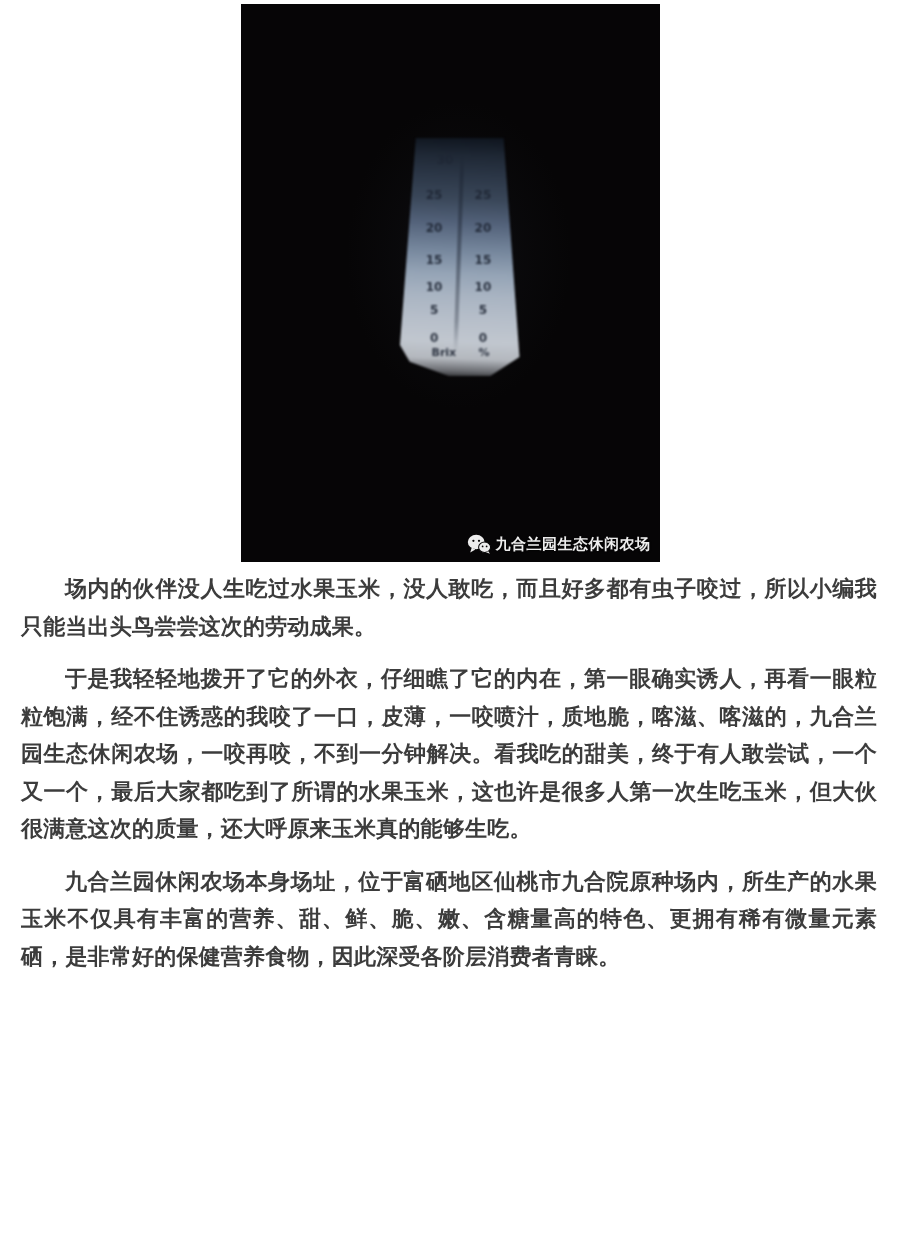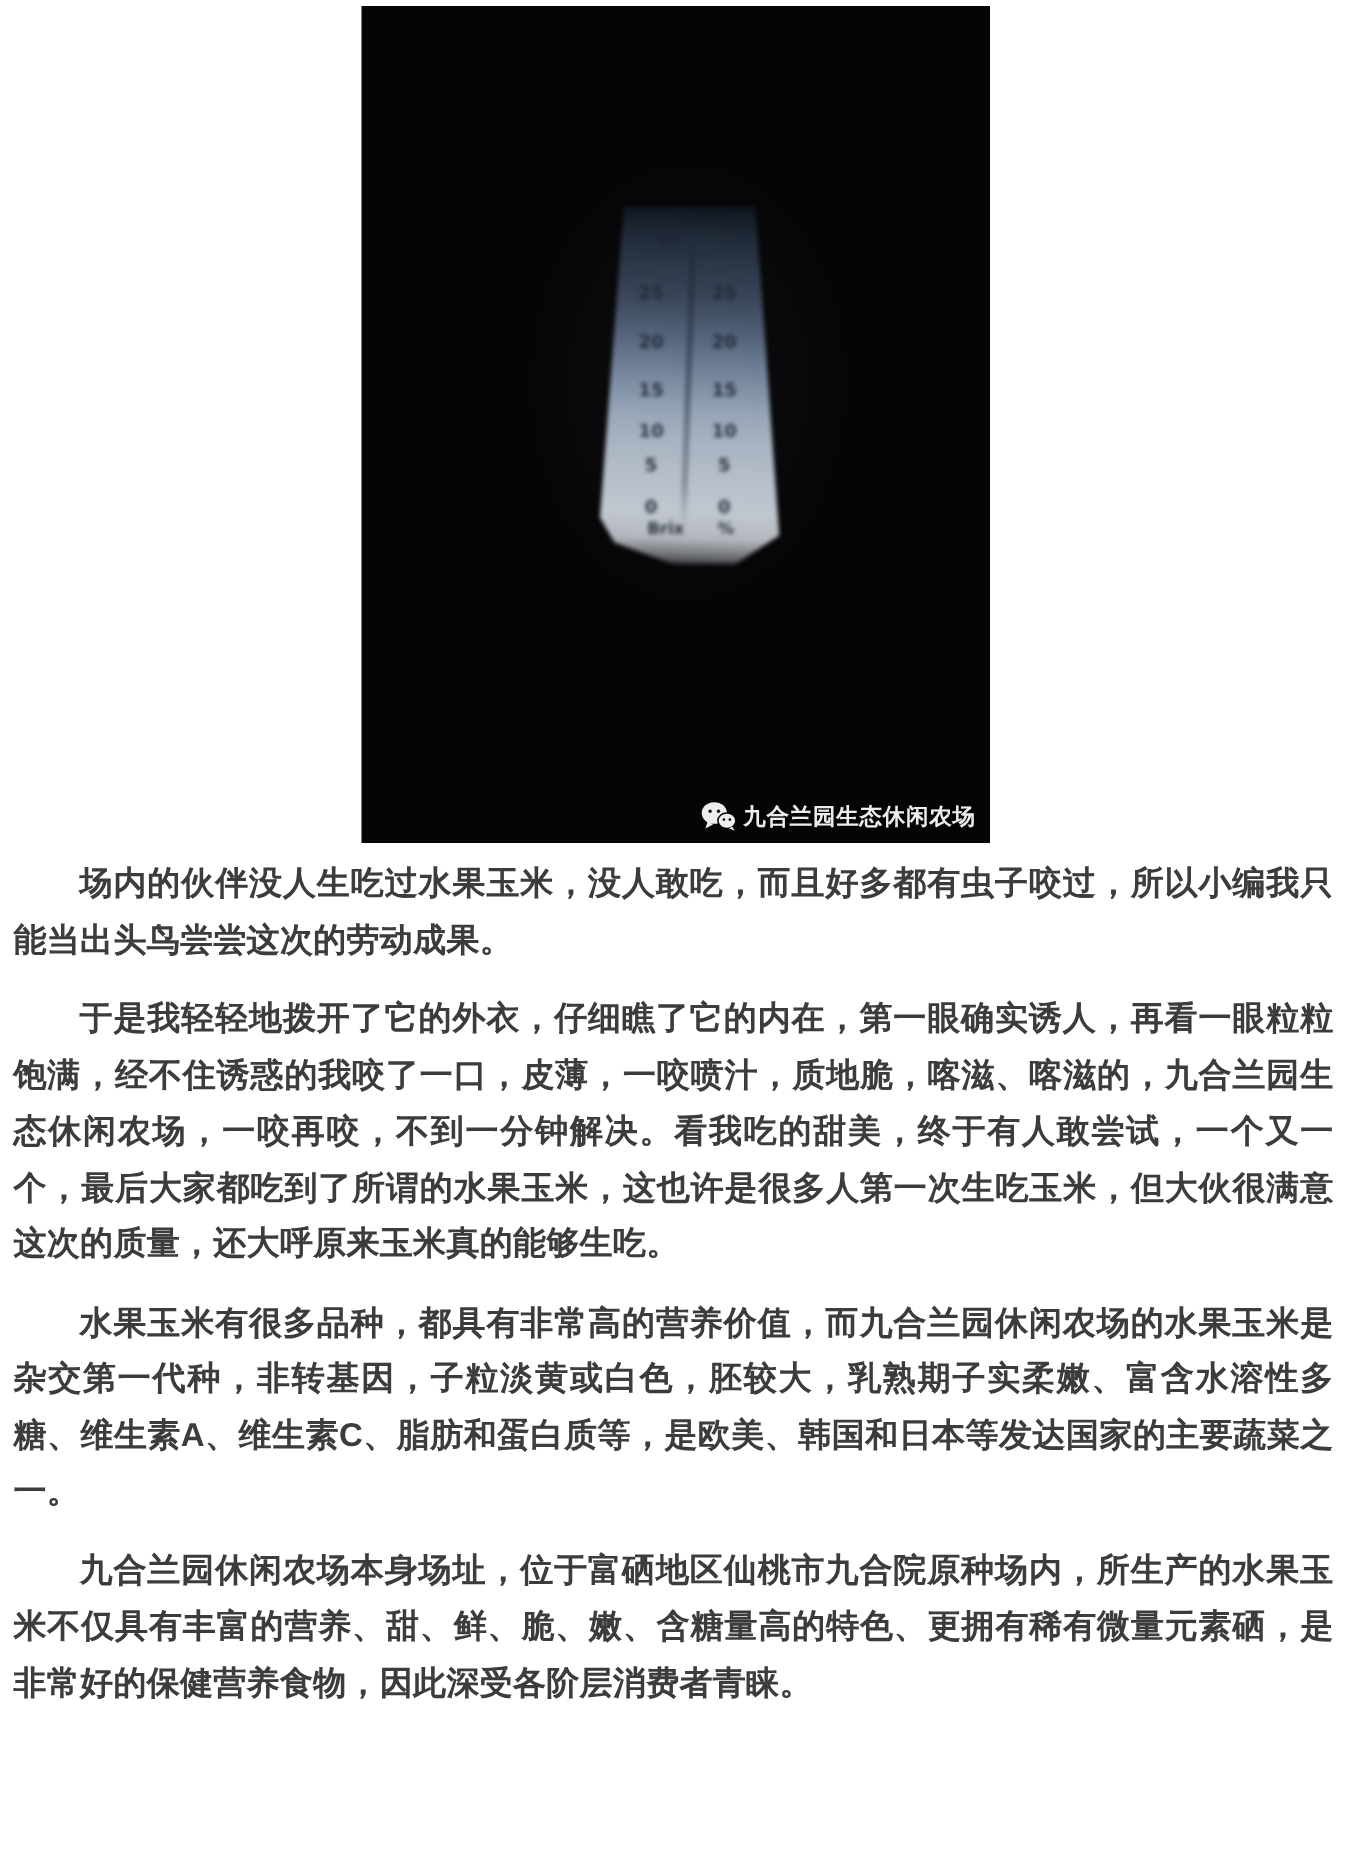--- a/index.html
+++ b/index.html
@@ -50,21 +50,21 @@
     position:absolute;right:9px;bottom:8px;display:flex;align-items:center;gap:5px;
   }
   .wm-text{
     color:var(--watermark);font-size:15px;font-weight:700;letter-spacing:.5px;
     text-shadow:0 0 2px rgba(0,0,0,.8);white-space:nowrap;
   }
   .wm-icon{display:block;}
   
   .article{margin-top:8px;padding:0 11px 0 9px;}
   .article p{
-    margin:0 0 15px;font-size:22px;line-height:37.5px;font-weight:700;
+    margin:0 12px 15px;font-size:22px;line-height:37.5px;font-weight:700;
     color:var(--text);text-align:justify;text-indent:2em;letter-spacing:.2px;
   }
 </style>
 </head>
 <body>
 
 <div>
 
   <div class="photo">
     <div class="strip-wrap">
@@ -115,17 +115,16 @@
         <circle cx="19.5" cy="15.5" r="1.1" fill="#060506"></circle>
         <circle cx="24.5" cy="15.5" r="1.1" fill="#060506"></circle>
       </svg>
       <span class="wm-text">九合兰园生态休闲农场</span>
     </div>
   </div>
 
   <div class="article">
     <p>场内的伙伴没人生吃过水果玉米，没人敢吃，而且好多都有虫子咬过，所以小编我只能当出头鸟尝尝这次的劳动成果。</p>
     <p>于是我轻轻地拨开了它的外衣，仔细瞧了它的内在，第一眼确实诱人，再看一眼粒粒饱满，经不住诱惑的我咬了一口，皮薄，一咬喷汁，质地脆，喀滋、喀滋的，九合兰园生态休闲农场，一咬再咬，不到一分钟解决。看我吃的甜美，终于有人敢尝试，一个又一个，最后大家都吃到了所谓的水果玉米，这也许是很多人第一次生吃玉米，但大伙很满意这次的质量，还大呼原来玉米真的能够生吃。</p>
-    <p>水果玉米有很多品种，都具有非常高的营养价值，而九合兰园休闲农场的水果玉米是杂交第一代种，非转基因，子粒淡黄或白色，胚较大，乳熟期子实柔嫩、富含水溶性多糖、维生素A、维生素C、脂肪和蛋白质等，是欧美、韩国和日本等发达国家的主要蔬菜之一。</p>
     <p>九合兰园休闲农场本身场址，位于富硒地区仙桃市九合院原种场内，所生产的水果玉米不仅具有丰富的营养、甜、鲜、脆、嫩、含糖量高的特色、更拥有稀有微量元素硒，是非常好的保健营养食物，因此深受各阶层消费者青睐。</p>
   </div>
 
 </div>
 
 </body></html>

